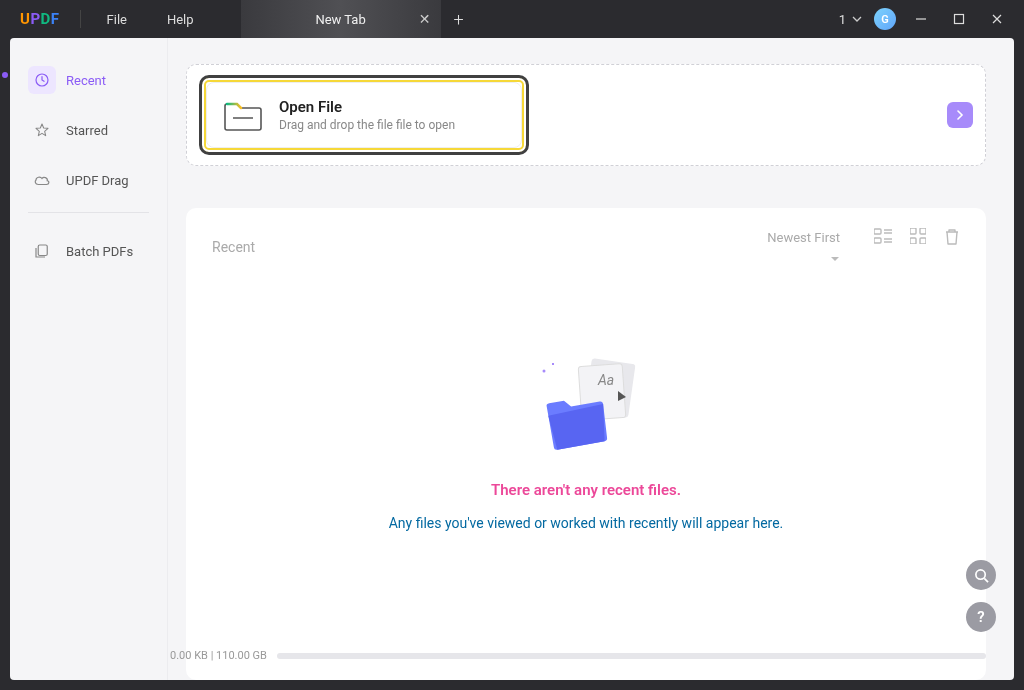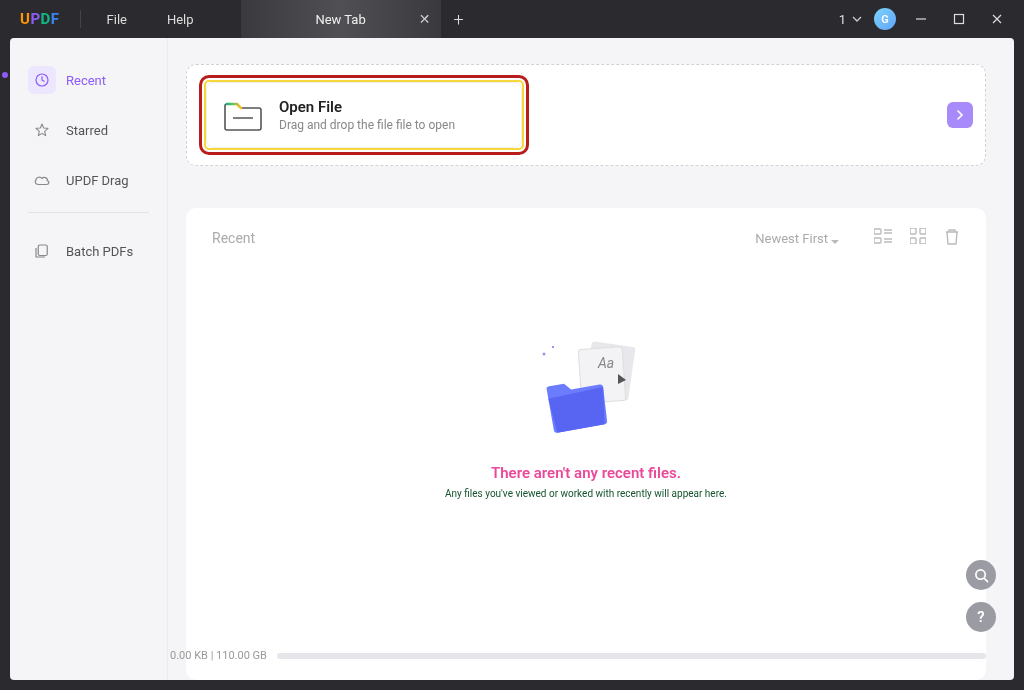--- a/index.html
+++ b/index.html
@@ -29,38 +29,38 @@
 .sb-item { display: flex; align-items: center; gap: 10px; padding: 0 10px; height: 36px; border-radius: 8px; color: #555; font-size: 13px; margin-bottom: 14px; cursor: pointer; }
 .sb-item.active { color: #8b5cf6; }
 .sb-item.active .sb-icon-wrap { background: #ede6ff; }
 .sb-icon-wrap { width: 28px; height: 28px; border-radius: 6px; display: flex; align-items: center; justify-content: center; }
 .sb-divider { height: 1px; background: #e3e3e7; margin: 8px 10px 20px 10px; }
 .dot-marker { position: absolute; left: 2px; top: 72px; width: 6px; height: 6px; border-radius: 50%; background: #8b5cf6; }
 
 .main { flex: 1; padding: 26px 28px 0 18px; position: relative; display: flex; flex-direction: column; }
 
 .open-row { display: flex; align-items: stretch; gap: 20px; border: 1px dashed #d0d0d6; border-radius: 10px; padding: 10px 12px; background: #fff; }
-.open-card { width: 330px; height: 80px; border: 3px solid #b91c1c; border-radius: 10px; padding: 10px 12px; display: flex; align-items: center; gap: 14px; background: #fff; box-shadow: inset 0 0 0 2px #fff, inset 0 0 0 4px #f6d838; position: relative; }
+.open-card { width: 330px; height: 80px; border: 3px solid #404040; border-radius: 10px; padding: 10px 12px; display: flex; align-items: center; gap: 14px; background: #fff; box-shadow: inset 0 0 0 2px #fff, inset 0 0 0 4px #f6d838; position: relative; }
 .open-card-inner { border:1px solid #eee; border-radius:8px; position:absolute; inset:4px; display:flex; align-items:center; gap:14px; padding: 8px 14px;}
 .folder-icon { width: 44px; height: 38px; position: relative; }
 .open-title { font-size: 15px; font-weight: 600; color: #222; }
 .open-sub { font-size: 12px; color: #888; margin-top: 2px; }
 .arrow-btn { margin-left: auto; align-self: center; width: 26px; height: 26px; border-radius: 6px; background: #a78bfa; display: flex; align-items: center; justify-content: center; color: #fff; }
 
 .recent-panel { margin-top: 42px; background: #fff; border-radius: 10px; flex: 1; padding: 22px 26px; position: relative; }
 .recent-header { display: flex; align-items: center; }
 .recent-title { color: #aaa; font-size: 14px; }
-.sort-dd { margin-left: auto; margin-right: 120px; color: #aaa; font-size: 13px; display: flex; align-items: flex-end; gap: 2px; }
+.sort-dd { margin-left: auto; margin-right: 120px; color: #aaa; font-size: 13px; display: flex; align-items: flex-end; gap: 10px; flex-direction: column; }
 .view-icons { position: absolute; right: 26px; top: 20px; display: flex; gap: 18px; color: #bbb; }
 .view-icons .vi { cursor: pointer; }
 
 .empty-state { margin-top: 90px; text-align: center; }
 .empty-img { width: 120px; height: 110px; margin: 0 auto 18px auto; position: relative; }
 .empty-title { font-size: 15px; font-weight: 600; color: #ec4899; }
-.empty-sub { font-size: 10px; color: #14532d; margin-top: 6px; }
+.empty-sub { font-size: 14px; color: #0369a1; margin-top: 16px; }
 
 .bottom-row { position: absolute; left: 2px; right: 28px; bottom: 18px; display: flex; align-items: center; gap: 10px; }
 .storage-text { font-size: 11px; color: #999; }
 .storage-bar { flex: 1; height: 6px; background: #e6e6ea; border-radius: 3px; }
 
 .float-btns { position: absolute; right: 18px; bottom: 48px; display: flex; flex-direction: column; gap: 12px; }
 .float-btn { width: 30px; height: 30px; border-radius: 50%; background: #9b9ba3; display: flex; align-items: center; justify-content: center; color: #fff; }
 
 svg { display: block; }
 </style>

